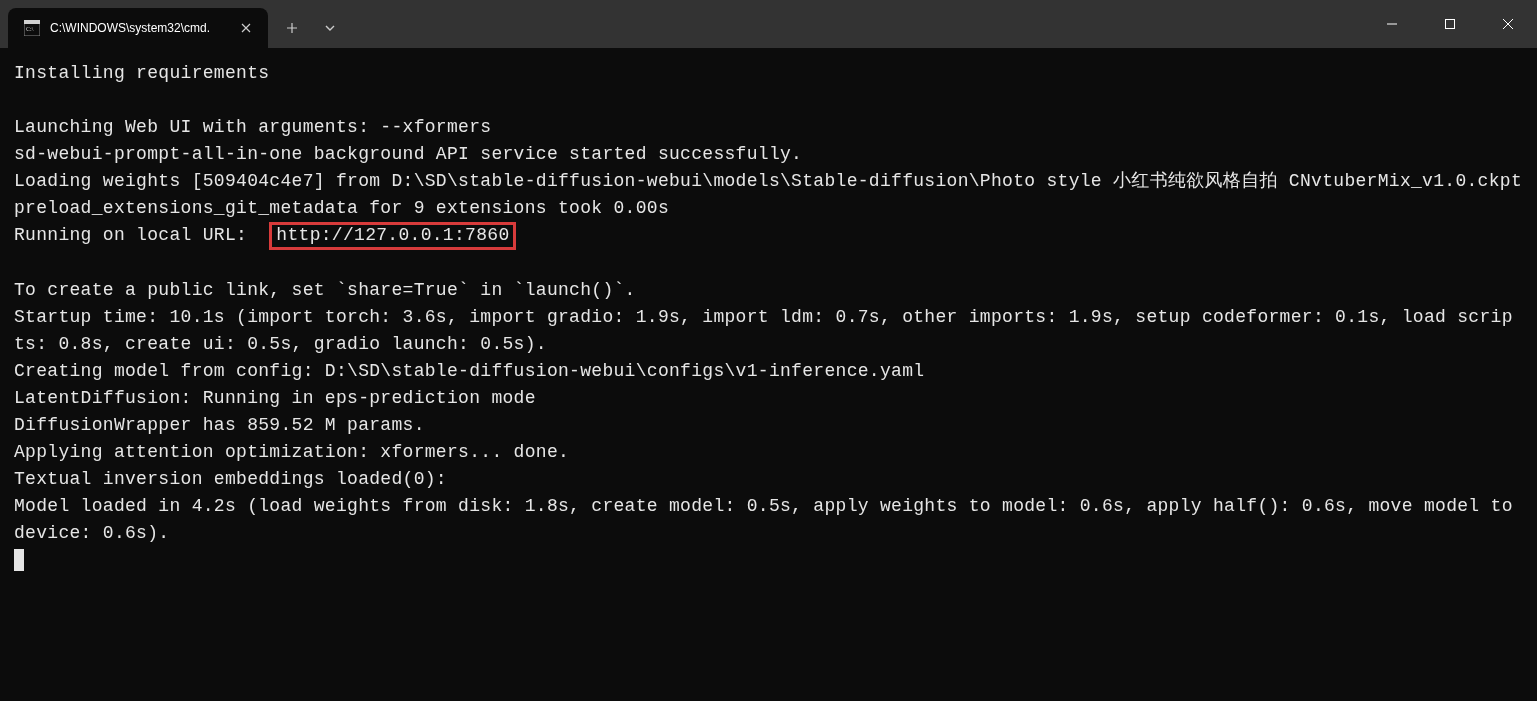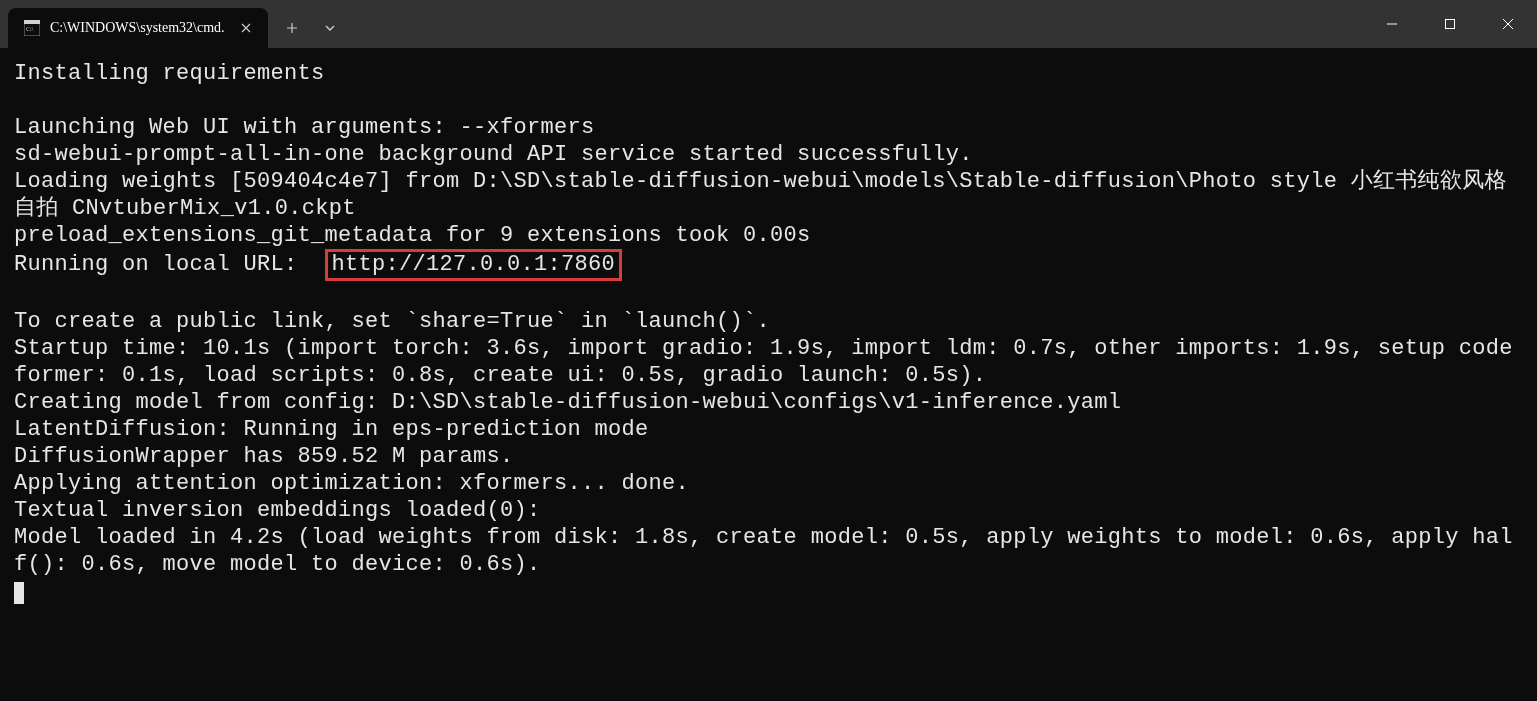--- a/index.html
+++ b/index.html
@@ -25,22 +25,22 @@
     margin-top: 8px;
     margin-left: 8px;
   }
   .tab-icon {
     width: 16px; height: 16px;
     display: inline-flex; align-items: center; justify-content: center;
     color: #cccccc;
   }
   .tab-title {
     color: #ffffff;
-    font-size: 14px;
-    font-family: Liberation Serif, serif;
+    font-size: 12px;
+    font-family: Liberation Sans, sans-serif;
     white-space: nowrap;
     overflow: hidden;
     text-overflow: ellipsis;
     flex: 1;
   }
   .tab-close {
     width: 20px; height: 20px;
     display: inline-flex; align-items: center; justify-content: center;
     color: #cccccc;
     border-radius: 4px;
@@ -68,21 +68,21 @@
   .win-btn {
     width: 58px;
     display: inline-flex; align-items: center; justify-content: center;
     color: #ffffff;
     cursor: pointer;
   }
   .terminal {
     flex: 1;
     background: #0c0c0c;
     color: #e6e6e6;
-    font-size: 22px;
+    font-size: 18px;
     line-height: 27px;
     padding: 12px 14px 0 14px;
     white-space: pre-wrap;
     word-break: break-all;
     overflow: hidden;
     letter-spacing: 0.3px;
   }
   .highlight-box {
     border: 3px solid #d83b3b;
     padding: 0 4px;

